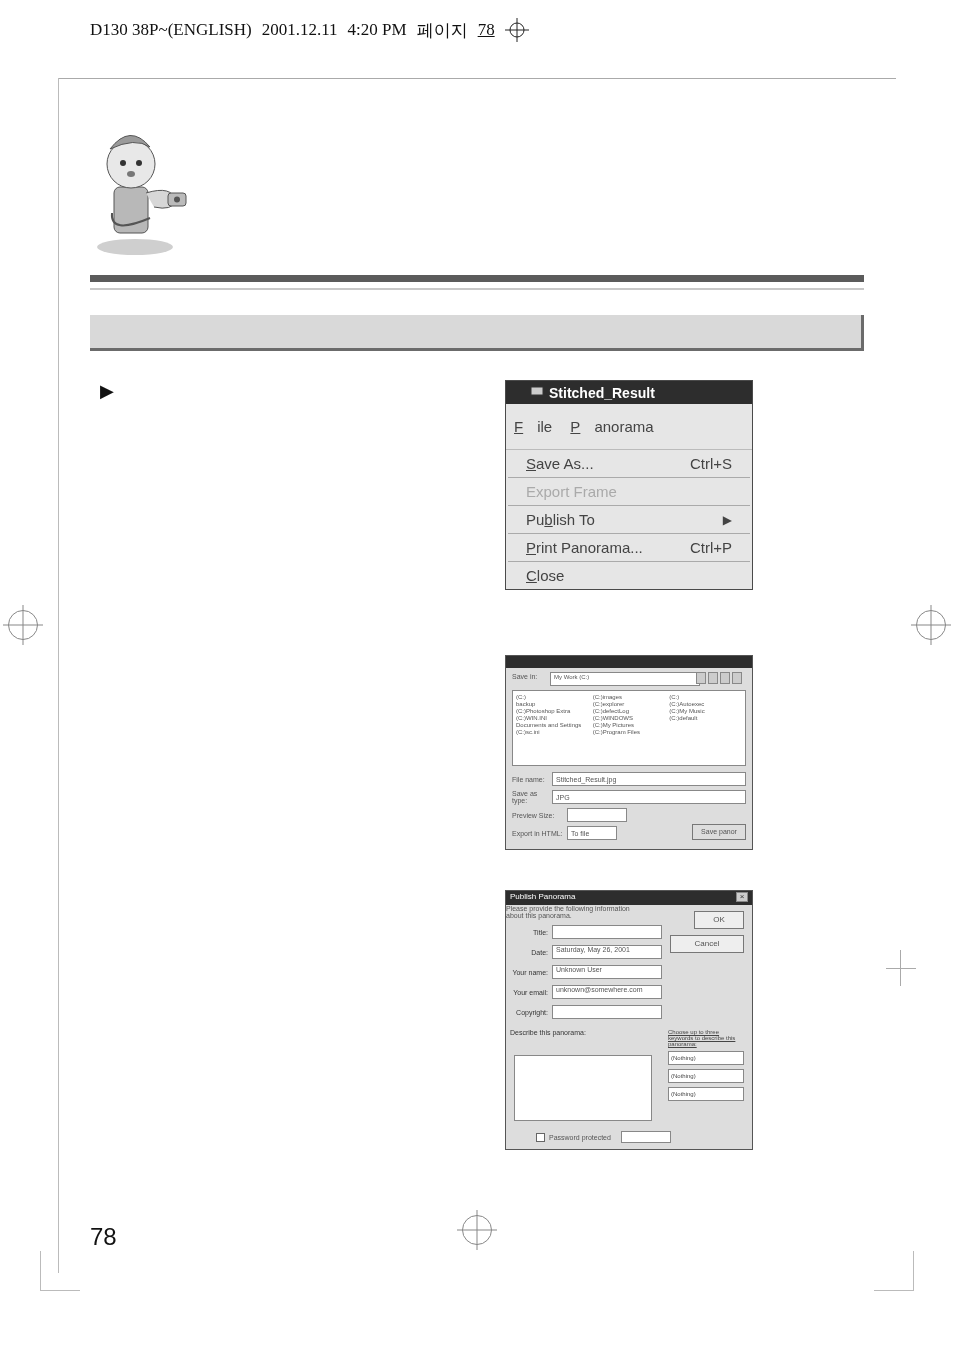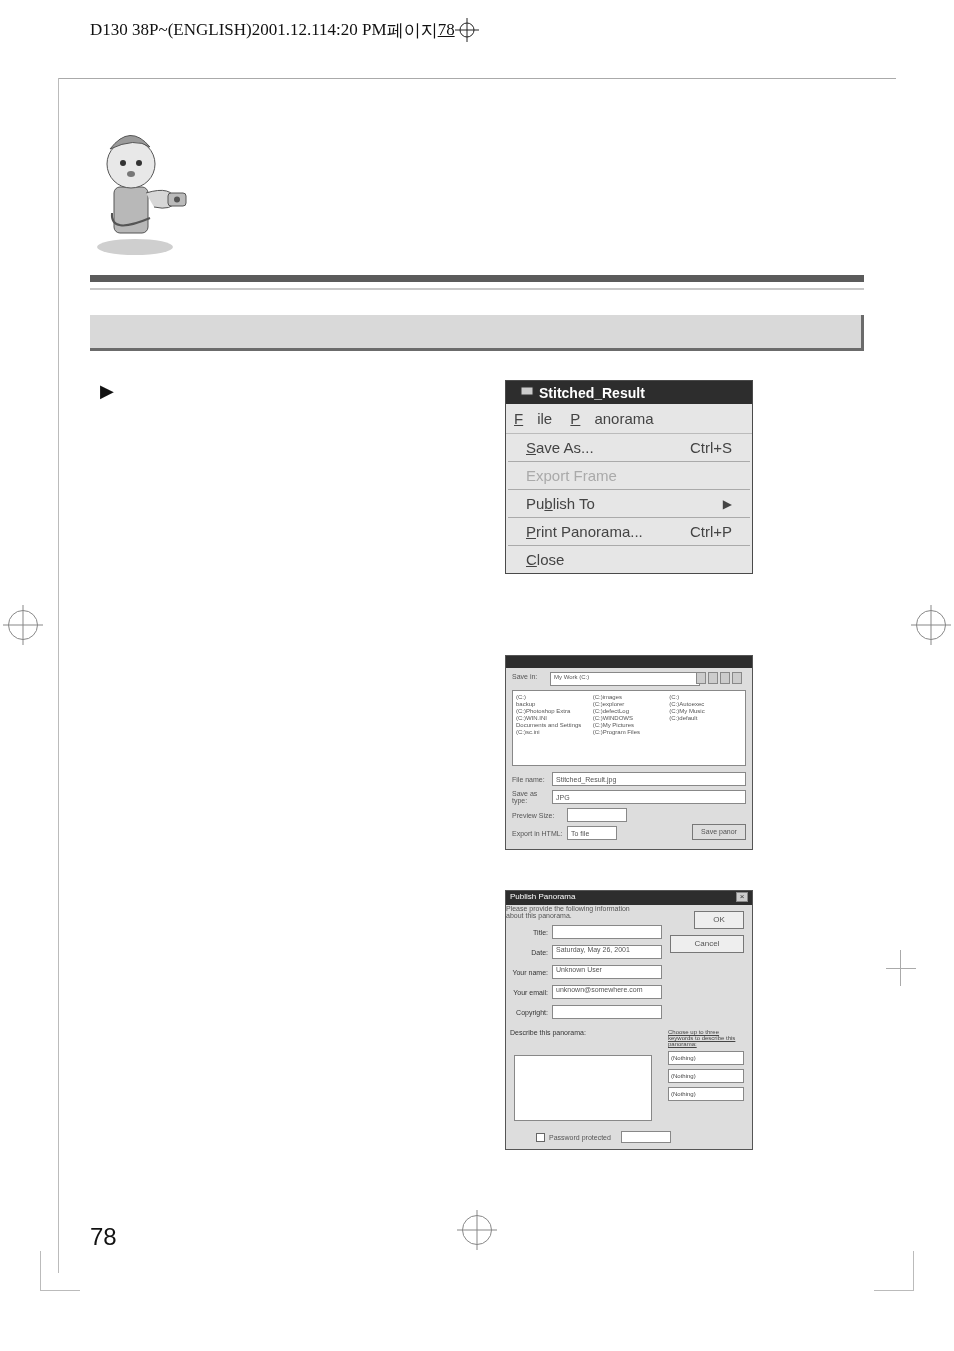--- a/index.html
+++ b/index.html
@@ -26,20 +26,21 @@
   .circle-mark::after { top: 50%; left: -6px; right: -6px; height: 1px; transform: translateY(-50%); }
 
   .header-stamp {
     position: absolute;
     top: 18px; left: 90px;
     font-size: 17px;
     font-family: "Times New Roman", serif;
     color: #111;
     display: flex;
     align-items: center;
+    gap: 10px;
   }
   .header-stamp .underline { text-decoration: underline; }
   .header-stamp .reg-icon {
     width: 24px; height: 24px;
     position: relative;
   }
 
   
   .frame-top { position: absolute; top: 78px; left: 58px; right: 58px; height: 1px; background: #aaa; }
   .frame-left { position: absolute; top: 78px; bottom: 78px; left: 58px; width: 1px; background: #bbb; }
@@ -104,28 +105,28 @@
     background: #e6e6e6;
     border: 1px solid #4a4a4a;
     font-family: "Tahoma", Arial, sans-serif;
     font-size: 15px;
     color: #444;
     filter: grayscale(1);
   }
   .shot-menu .title-bar {
     background: #2a2a5a;
     color: #fff;
-    padding: 3px 14px;
+    padding: 3px 24px;
     font-weight: bold;
     font-size: 14px;
     display: flex; align-items: center; gap: 5px;
   }
   .shot-menu .menubar {
     background: #e6e6e6;
-    padding: 6px 8px;
+    padding: 14px 8px;
     border-bottom: 1px solid #bbb;
     font-size: 15px;
   }
   .shot-menu .menubar span { margin-right: 14px; }
   .shot-menu .menu-item {
     padding: 5px 20px;
     display: flex; justify-content: space-between; align-items: center;
   }
   .shot-menu .menu-item.disabled { color: #aaa; }
   .shot-menu .sep { border-top: 1px solid #aaa; margin: 0 2px; }

